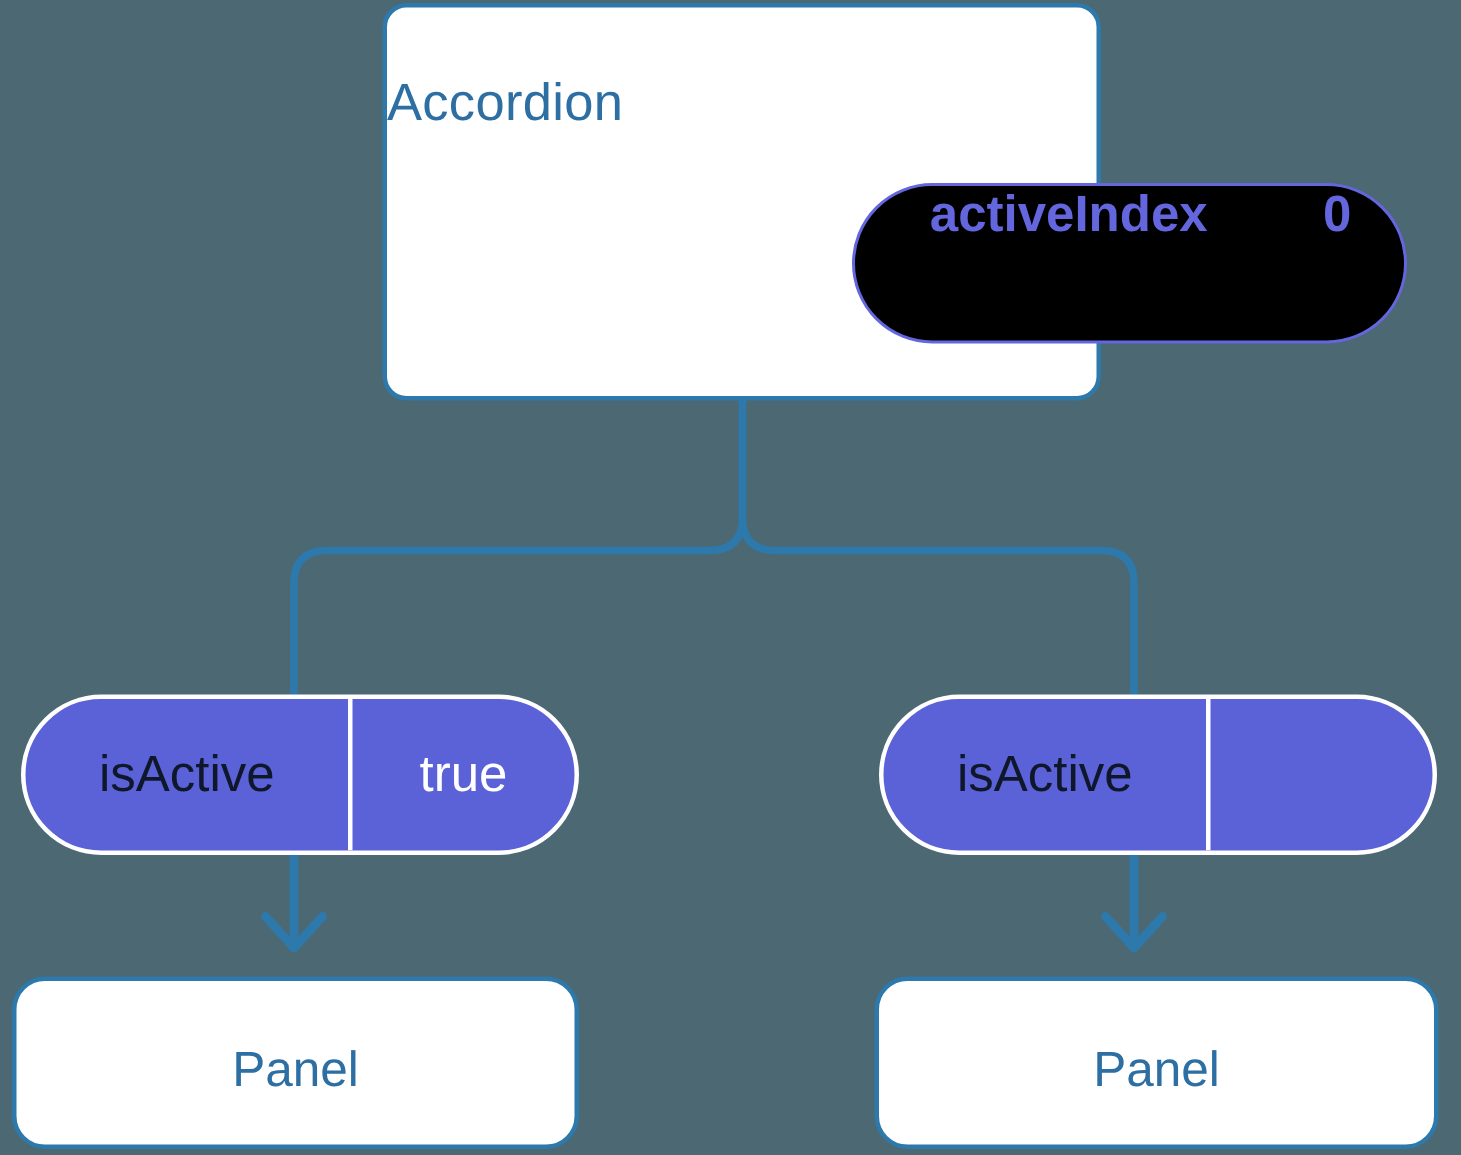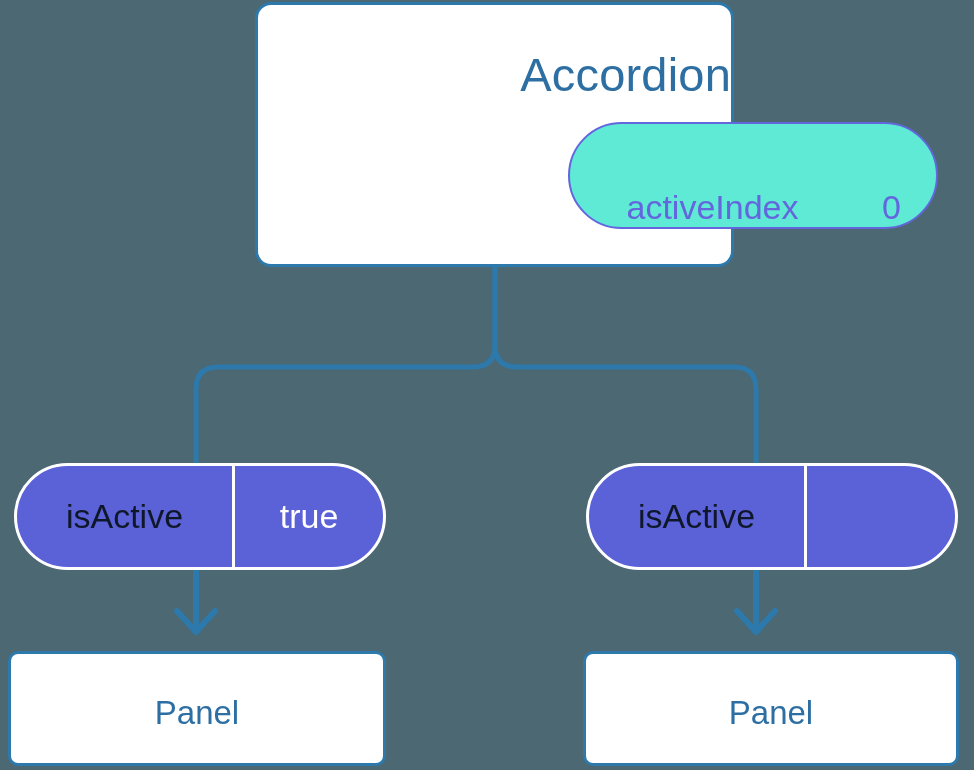--- a/index.html
+++ b/index.html
@@ -26,52 +26,53 @@
     width: 974px;
     height: 770px;
     pointer-events: none;
   }
 
   
   .card {
     position: absolute;
     background: #ffffff;
     border: 3px solid #2d79ab;
-    border-radius: 10px;
+    border-radius: 22px;
     box-sizing: border-box;
   }
   #accordion-card {
     left: 255px;
     top: 2px;
     width: 479px;
     height: 265px;
     border-radius: 16px;
   }
   .card-title {
     position: absolute;
     left: 0;
     right: 0;
     top: 46px;
-    text-align: right;
+    text-align: left;
     color: #2d6fa3;
-    font-size: 47px;
+    font-size: 35px;
     letter-spacing: 0.2px;
     line-height: 1;
   }
 
   
   .pill-outline {
     position: absolute;
     display: flex;
-    align-items: flex-end;
+    align-items: flex-start;
     border: 2px solid #6366dd;
     border-radius: 999px;
-    background: #5eead4;
+    background: #000000;
     box-sizing: border-box;
     overflow: hidden;
+    font-weight: bold;
   }
   #active-index-pill {
     left: 310px;
     top: 117px;
     width: 370px;
     height: 107px;
   }
   .pill-outline .pill-key {
     display: flex;
     align-items: center;

